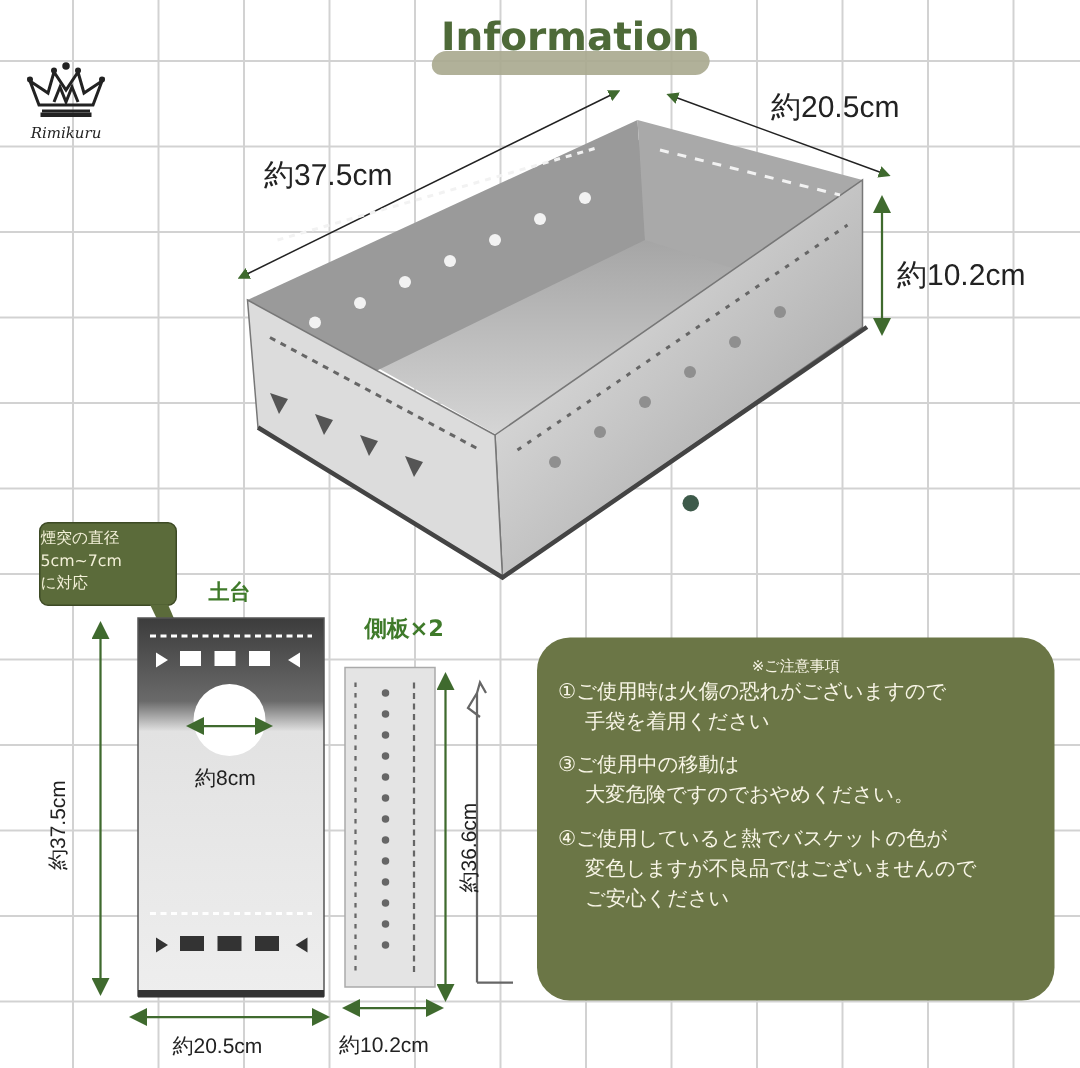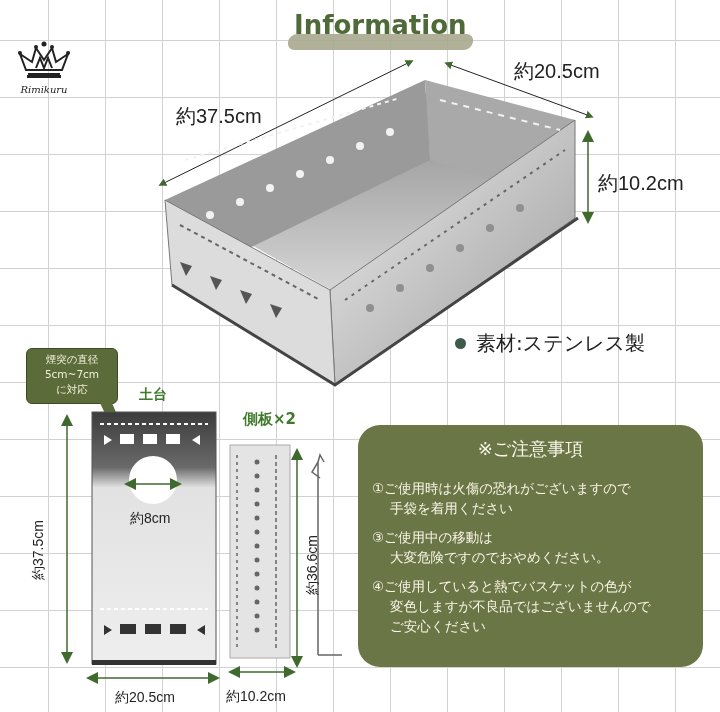--- a/index.html
+++ b/index.html
@@ -30,28 +30,28 @@
 
   
   .box-illus { left: 140px; top: 55px; width: 460px; height: 340px; }
 
   
   .material { left: 455px; top: 330px; display: flex; align-items: center; gap: 10px; }
   .material-dot { width: 11px; height: 11px; border-radius: 50%; background: #3d5a4a; }
   .material-text { font-family: "DejaVu Sans", sans-serif; font-size: 20px; color: #222; }
 
   
-  .callout { left: 26px; top: 348px; width: 92px; height: 56px; background: #5b6b3a; border-radius: 6px; border: 1px solid #3d4a25; color: #f3f0d8; font-size: 10.5px; text-align: center; line-height: 15px; padding-top: 3px; }
+  .callout { left: 26px; top: 348px; width: 92px; height: 56px; background: #5b6b3a; border-radius: 6px; border: 1px solid #3d4a25; color: #f3f0d8; font-size: 10.5px; text-align: left; line-height: 15px; padding-top: 3px; }
 
   .label-base { left: 139px; top: 386px; font-size: 14px; font-weight: bold; color: #3f7a2a; font-family: "DejaVu Sans", sans-serif; }
   .label-side { left: 243px; top: 410px; font-size: 15px; font-weight: bold; color: #3f7a2a; font-family: "DejaVu Sans", sans-serif; }
 
   
   .notes { left: 358px; top: 425px; width: 345px; height: 242px; background: #6b7646; border-radius: 22px; color: #f8f5e6; font-family: "DejaVu Sans", sans-serif; font-size: 13.5px; padding: 12px 14px 0 14px; }
-  .notes-title { text-align: center; margin-bottom: 17px; font-size: 18px; }
+  .notes-title { text-align: center; margin-bottom: 0; font-size: 10px; }
   .note-item { margin-bottom: 9px; line-height: 20px; }
   .note-item .cont { padding-left: 18px; display: block; }
 </style>
 </head>
 <body>
 
 <div class="canvas">
 
   <div class="abs logo">
     <svg width="56" height="42" viewBox="0 0 56 42">
@@ -143,21 +143,20 @@
         <polygon points="270,304 282,308 276,318"></polygon>
     </g>
   </svg>
 
   <div class="abs dim dim-lg" style="left:176px; top:103px;">約37.5cm</div>
   <div class="abs dim dim-lg" style="left:514px; top:58px;">約20.5cm</div>
   <div class="abs dim dim-lg" style="left:598px; top:170px;">約10.2cm</div>
 
   <div class="abs material">
     <span class="material-dot"></span>
-    <span class="material-text">素材:ステンレス製</span>
   </div>
 
   <div class="abs callout">
     <div>煙突の直径</div>
     <div>5cm~7cm</div>
     <div>に対応</div>
   </div>
 
   <div class="abs label-base">土台</div>
   <div class="abs label-side">側板×2</div>

